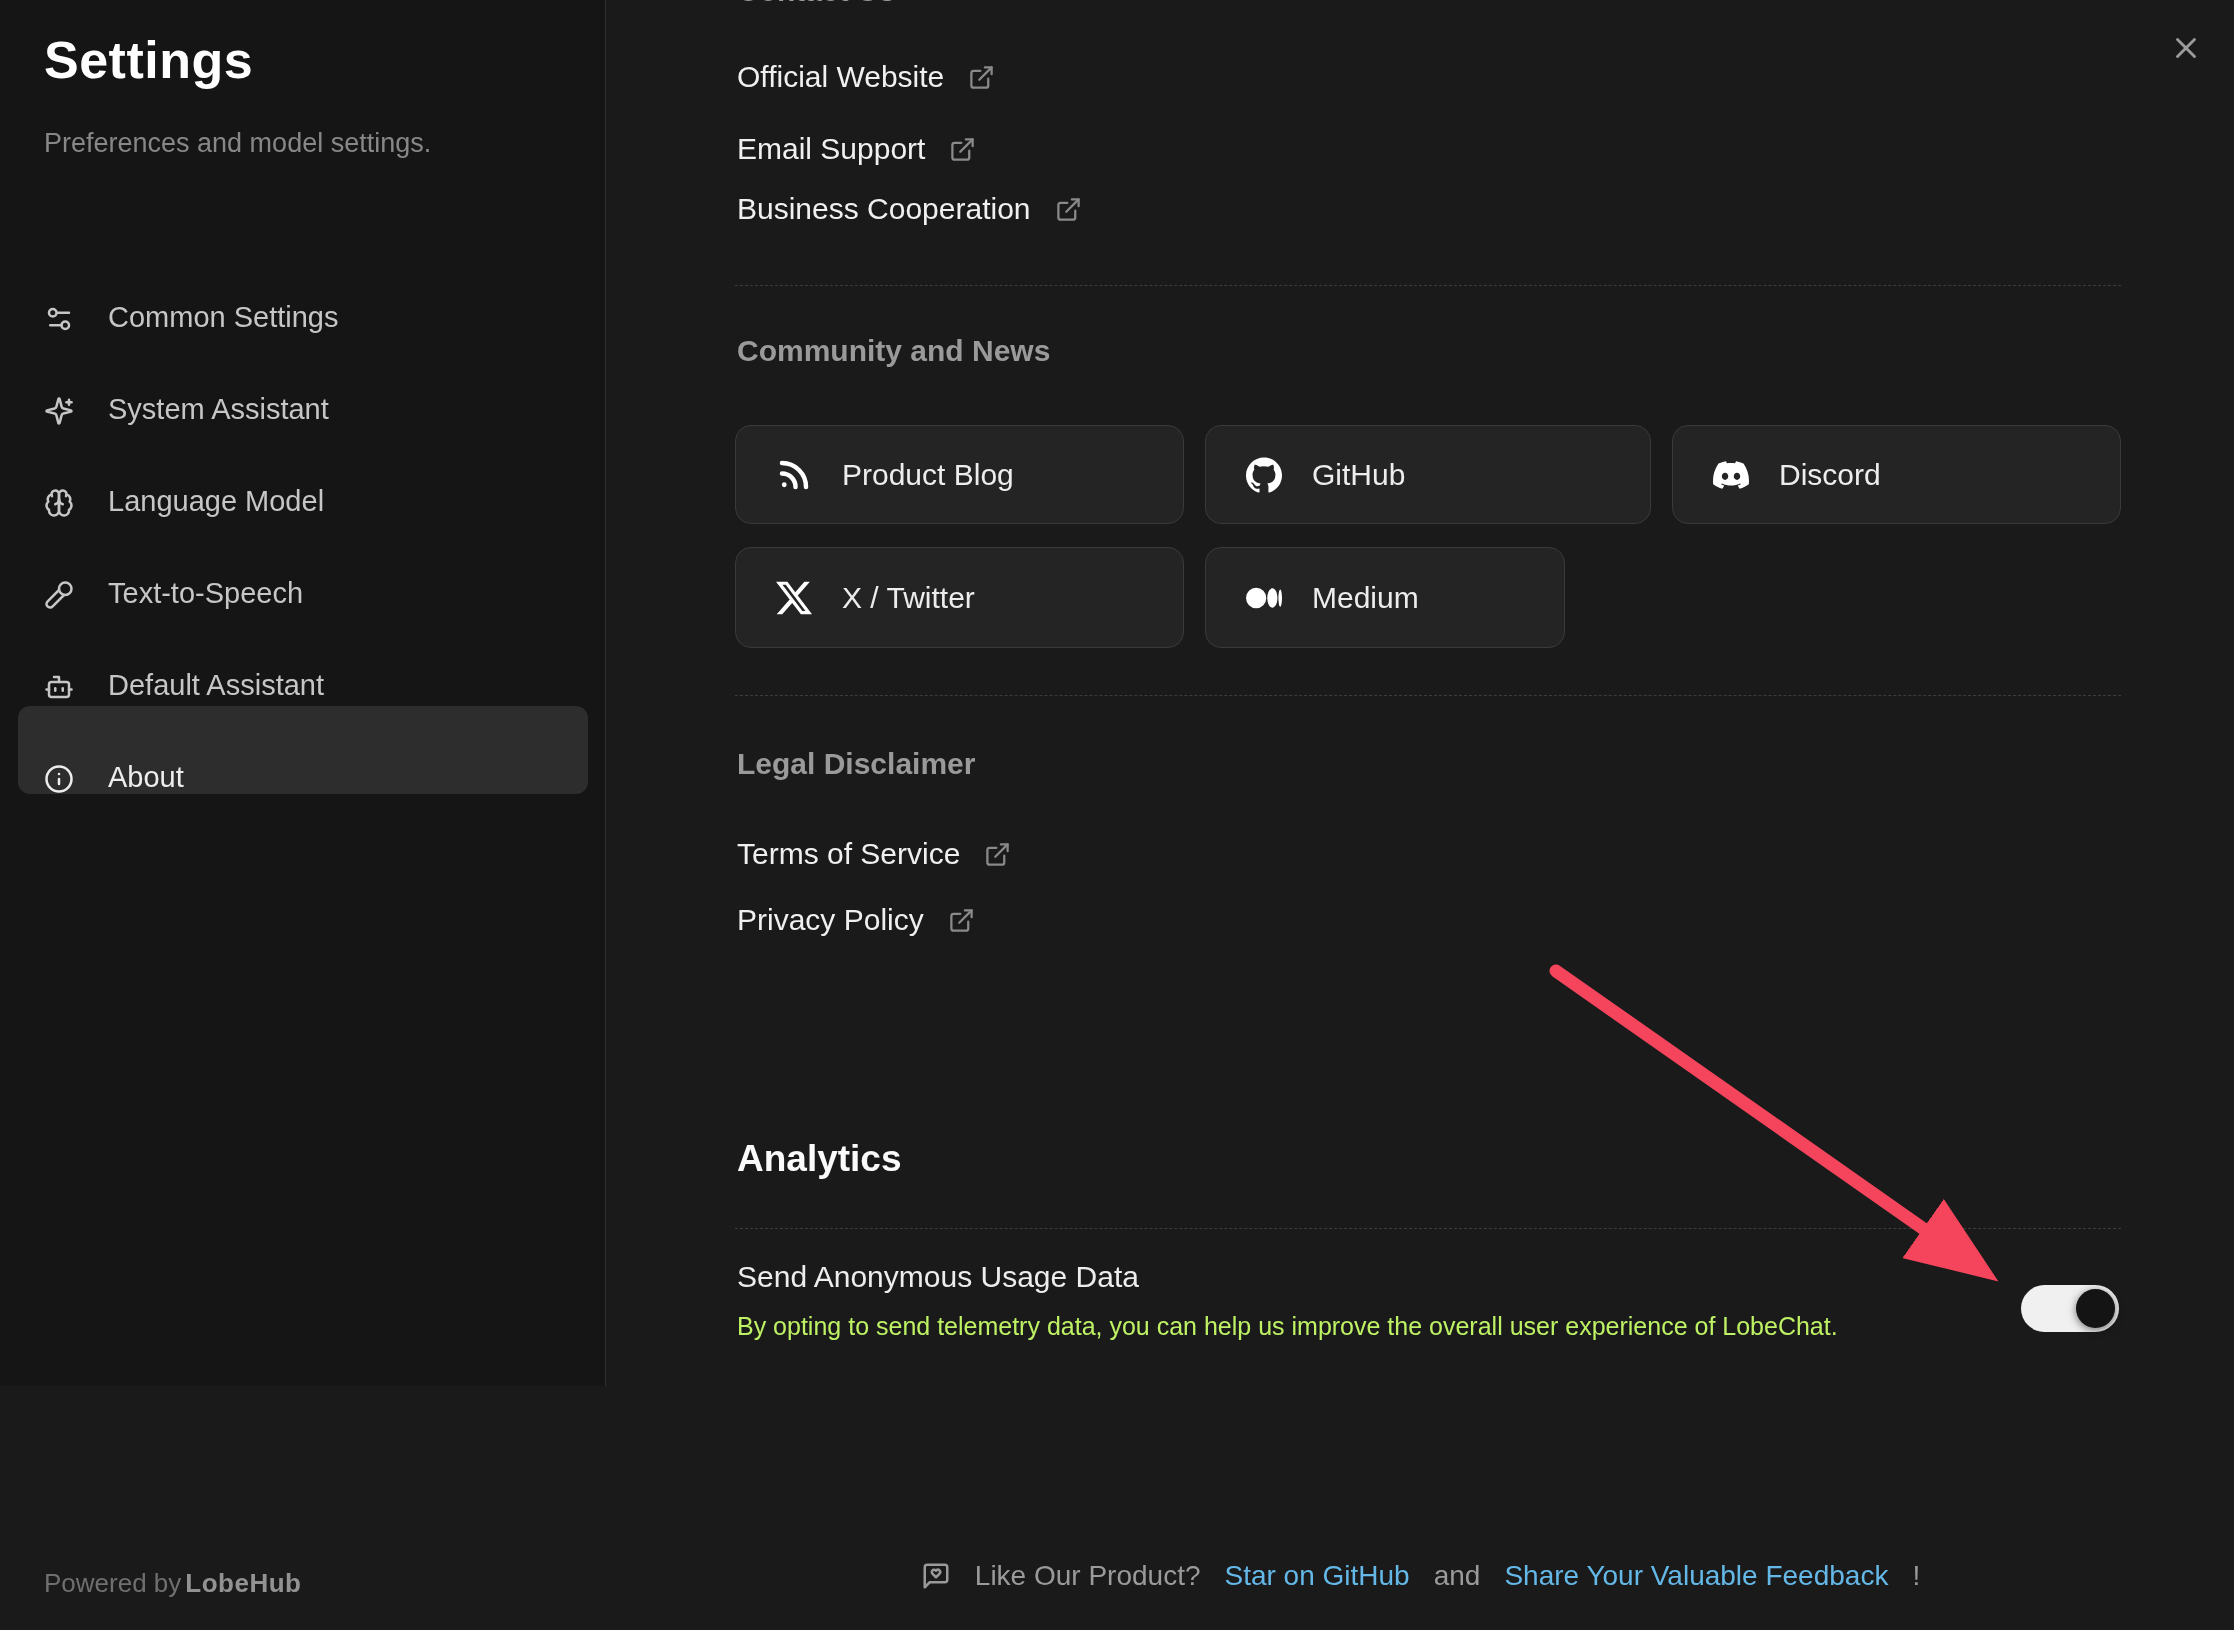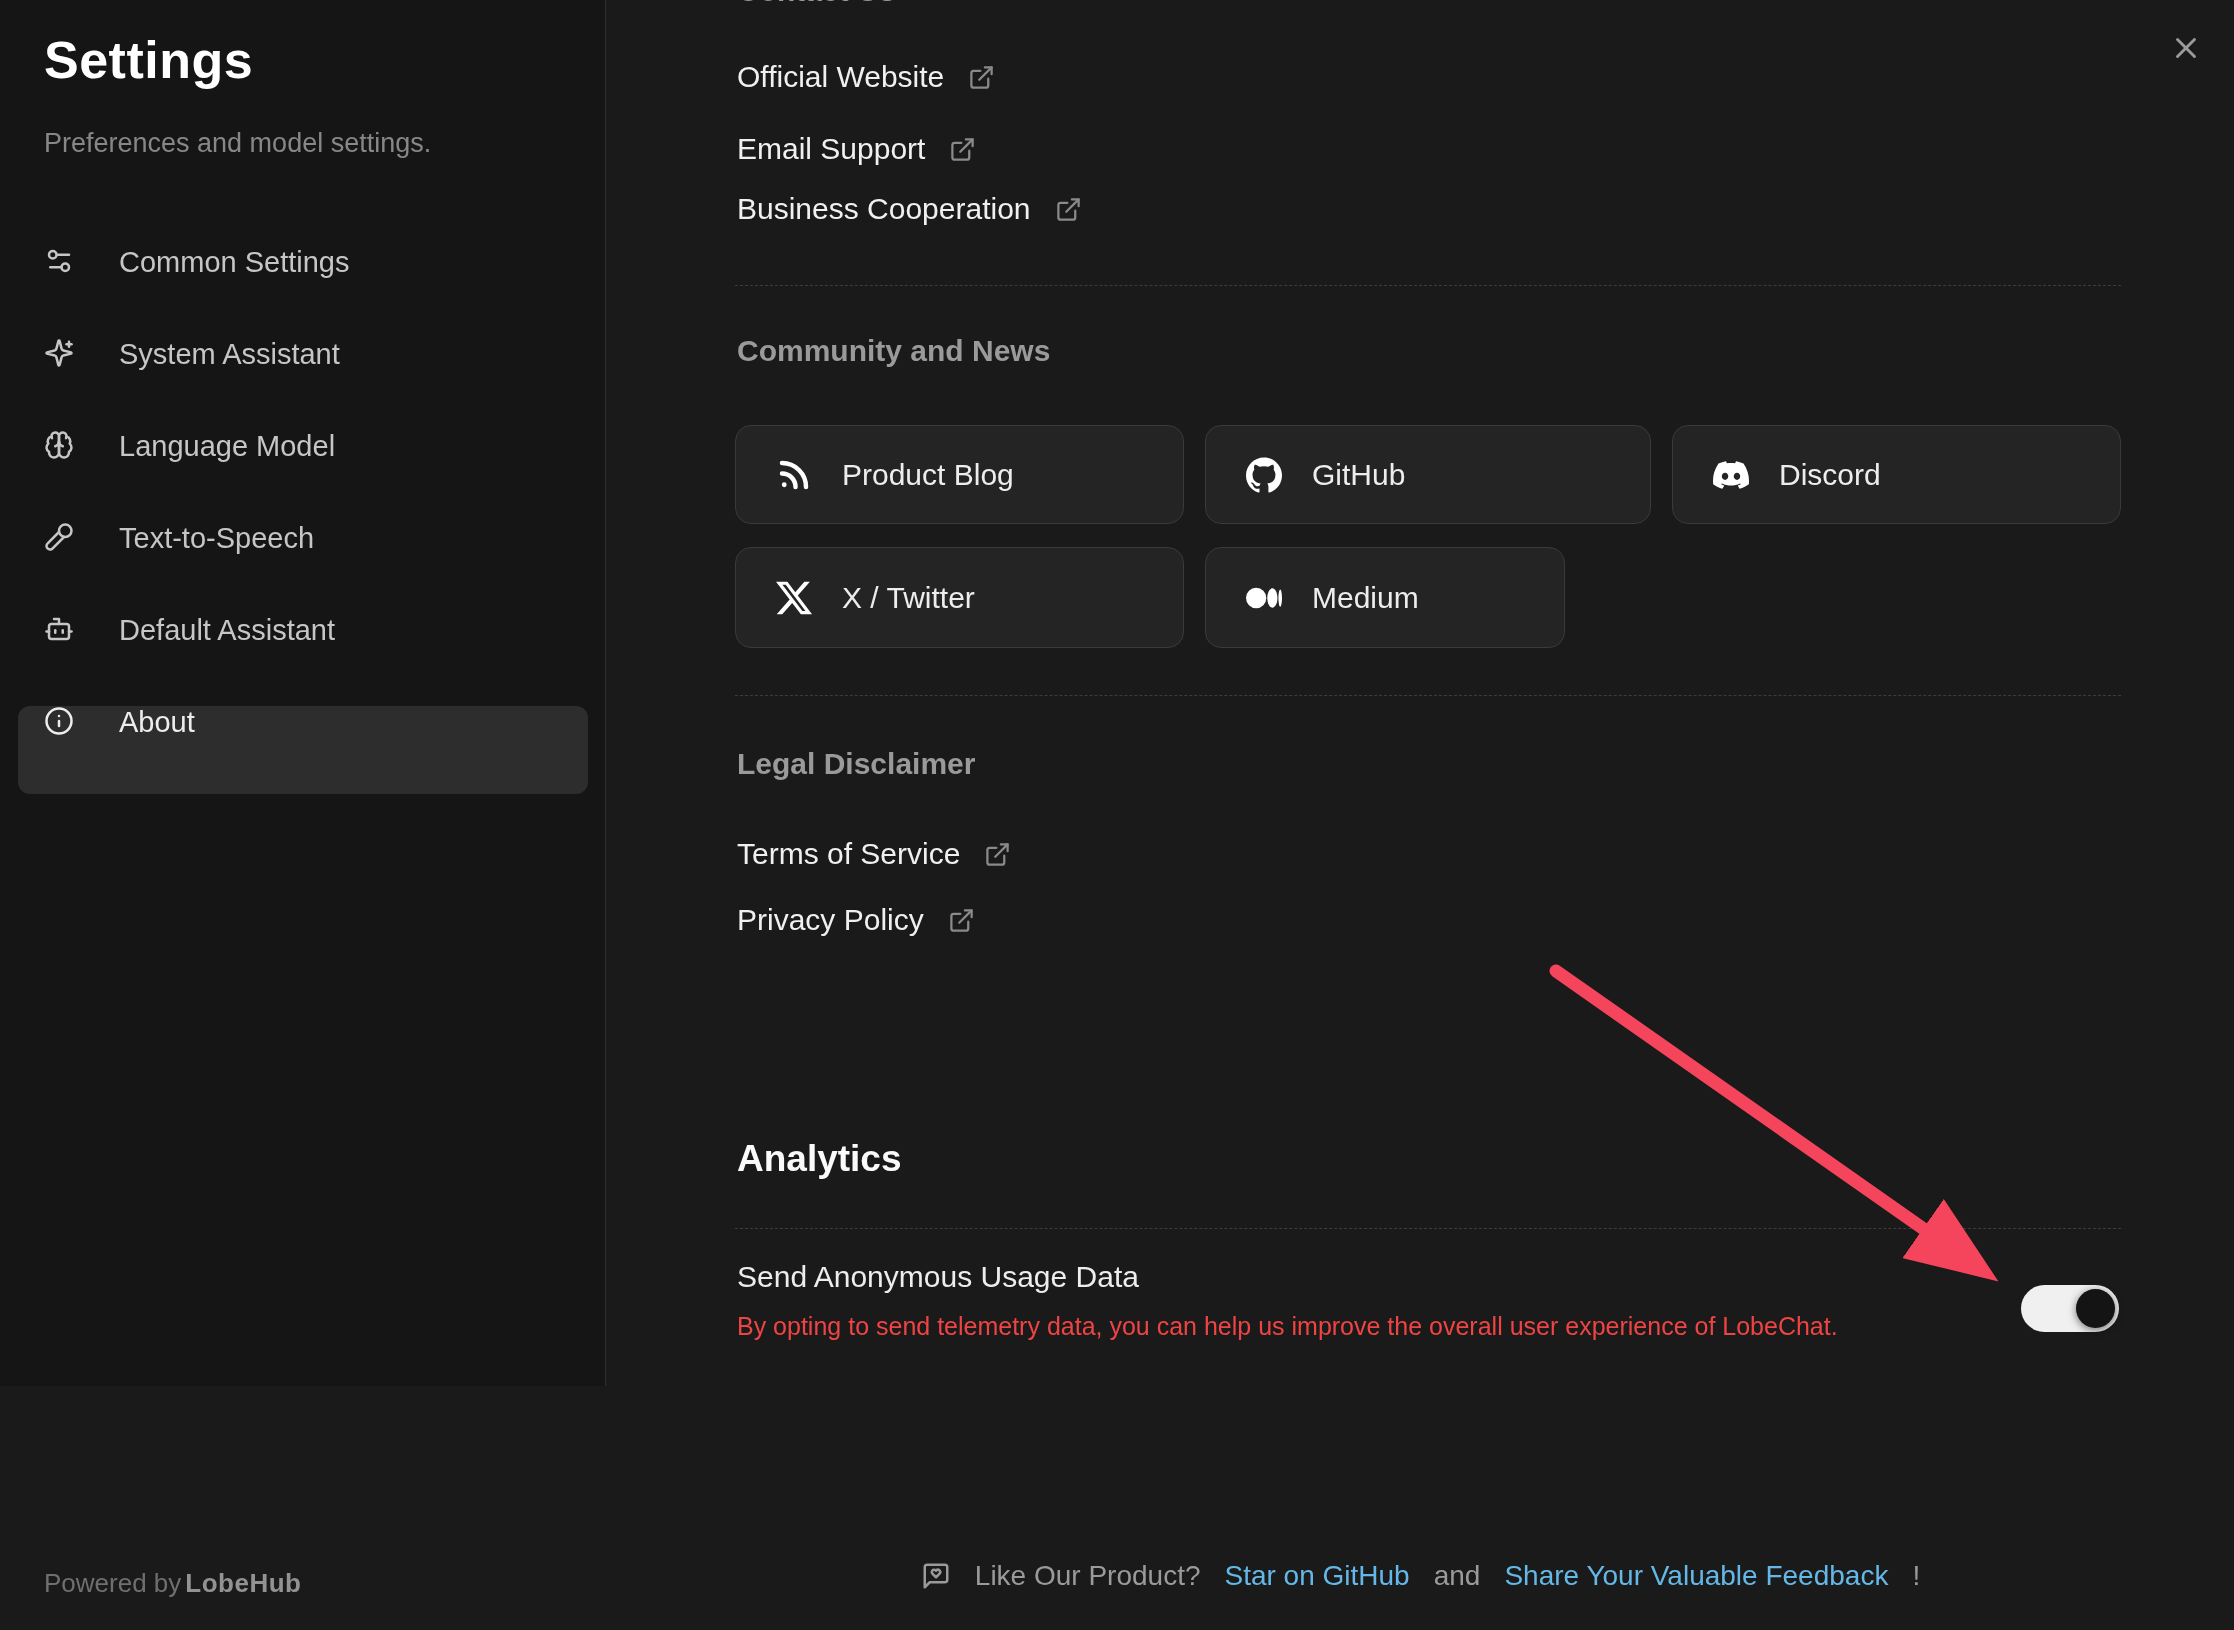--- a/index.html
+++ b/index.html
@@ -21,22 +21,22 @@
     position:absolute; left:44px; top:30px;
     font-size:52px; font-weight:700; color:#ffffff; letter-spacing:.5px;
   }
   .sidebar-subtitle {
     position:absolute; left:44px; top:128px;
     font-size:27px; color:#878787;
   }
   .nav { position:absolute; left:18px; top:246px; width:570px; }
   .nav-item {
     height:88px; margin-bottom:4px; border-radius:12px;
-    display:flex; align-items:flex-start; padding-left:26px;
-    color:#c6c6c6; font-size:29px; cursor:pointer;gap:11px;
+    display:flex; align-items:flex-end; padding-left:26px;
+    color:#c6c6c6; font-size:29px; cursor:pointer;
   }
   .nav-item .nav-icon { width:30px; height:30px; margin-right:34px; flex:none; }
   .nav-item.active { background:#2d2d2d; color:#ededed; }
   .nav-icon svg { width:30px; height:30px; stroke:currentColor; fill:none;
     stroke-width:2; stroke-linecap:round; stroke-linejoin:round; }
   .sidebar-footer {
     position:absolute; left:44px; top:1568px; font-size:26px; color:#6f6f6f;
   }
   .sidebar-footer b { color:#929292; font-weight:700; margin-left:4px; letter-spacing:.5px; }
 
@@ -72,21 +72,21 @@
     font-size:30px; color:#ededed;
   }
   .btn .btn-icon { width:36px; height:36px; margin-right:30px; flex:none; }
   .btn .btn-icon svg { width:36px; height:36px; }
 
   .analytics-heading {
     position:absolute; left:130px; top:1138px;
     font-size:37px; font-weight:700; color:#fafafa;
   }
   .setting-label { position:absolute; left:130px; top:1260px; font-size:30px; color:#ededed; }
-  .setting-desc  { position:absolute; left:130px; top:1312px; font-size:25px; color:#ef4444; }
+  .setting-desc  { position:absolute; left:130px; top:1312px; font-size:25px; color:#bef264; }
 
   .toggle {
     position:absolute; left:1414px; top:1285px; width:98px; height:47px;
     background:#f0f0f0; border-radius:24px; cursor:pointer;
   }
   .toggle .knob {
     position:absolute; top:4px; left:55px; width:39px; height:39px;
     border-radius:50%; background:#141414;
     box-shadow:0 2px 8px rgba(0,0,0,.55);
   }

